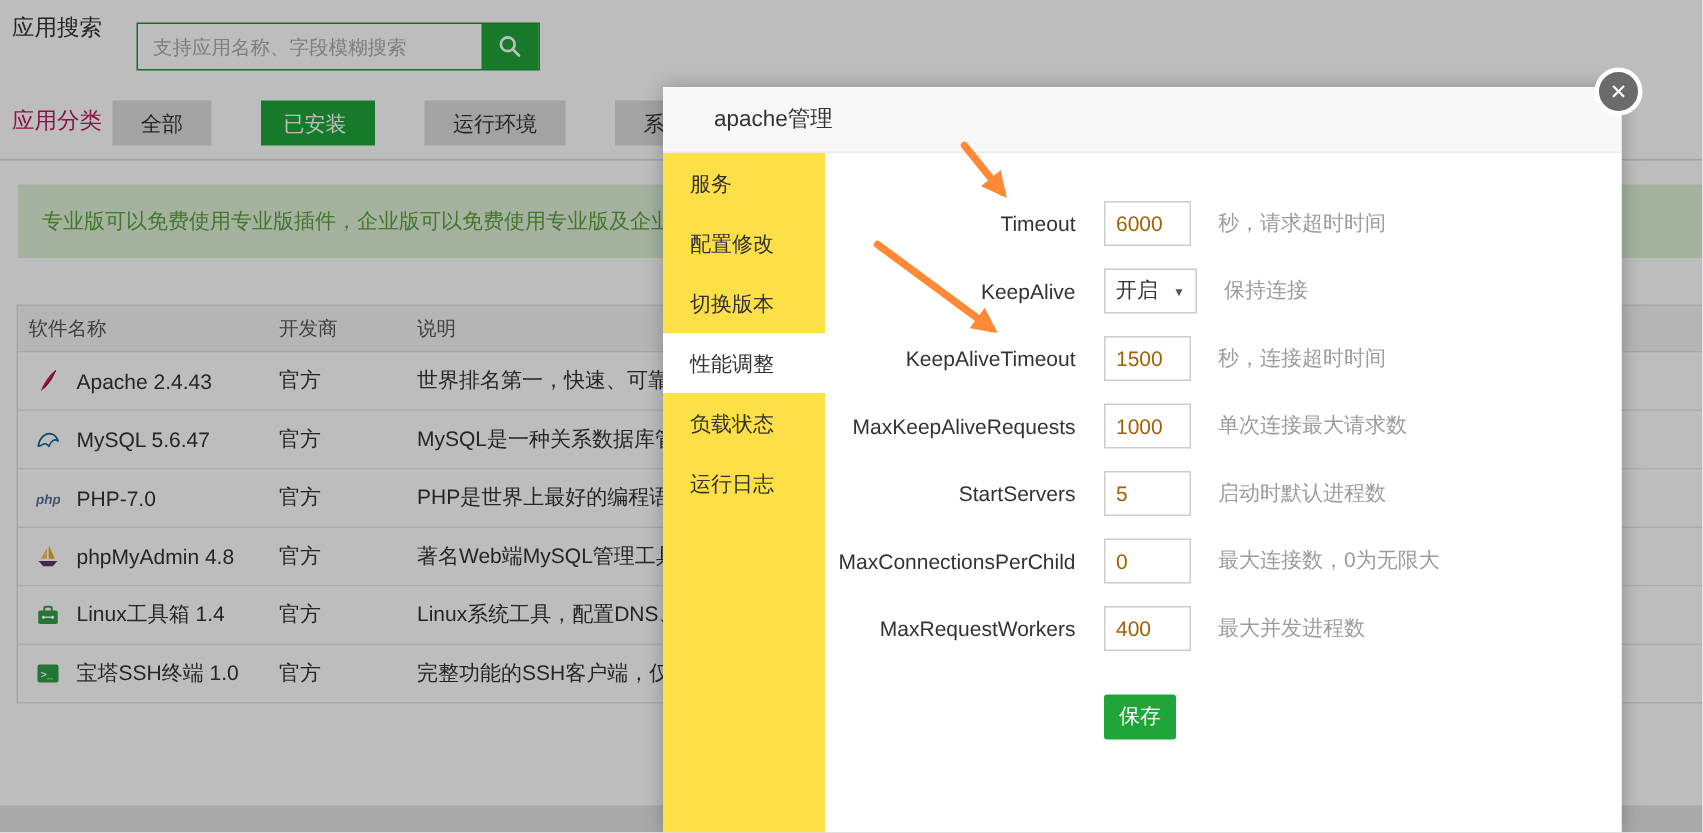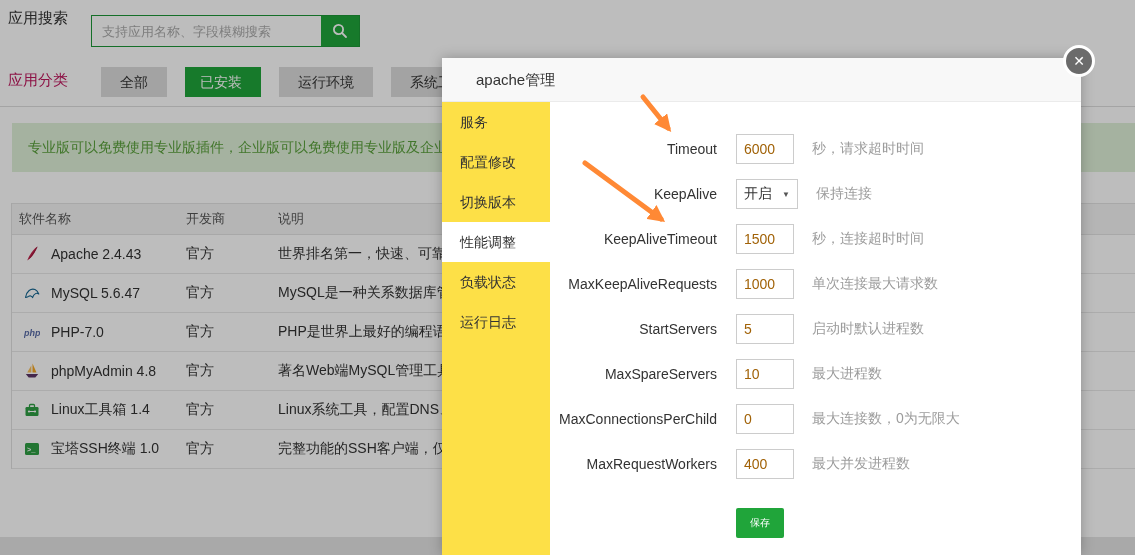--- a/index.html
+++ b/index.html
@@ -11,21 +11,21 @@
   .abs { position:absolute; }
   .app-search-label { left:8px; top:9px; font-size:15px; color:#333; }
   .search-group { left:91px; top:15px; width:269px; height:32px; display:flex;
                   border:1px solid #1d9636; background:#fff; }
   .search-input { flex:1; border:none; outline:none; padding:0 10px; font-size:13px; color:#333;
                   font-family:"Liberation Sans","DejaVu Sans",sans-serif; }
   .search-input::placeholder { color:#aaa; }
   .search-btn { width:38px; height:100%; background:#20a53a; border:none; cursor:pointer;
                 display:flex; align-items:center; justify-content:center; }
   .app-cat-label { left:8px; top:71px; font-size:15px; color:#be185d; }
-  .cat-tabs { left:101px; top:67px; display:flex; gap:18px; }
+  .cat-tabs { left:75px; top:67px; display:flex; gap:33px; }
   .cat-tab { height:30px; line-height:30px; padding:0 19px; background:#dcdcdc; color:#333;
              font-size:14px; border:none; cursor:pointer; white-space:nowrap;
              font-family:"Liberation Sans","DejaVu Sans",sans-serif; }
   .cat-tab.active { background:#20a53a; color:#fff;padding-left:15px; }
   .divider { left:0; right:0; top:106px; height:1px; background:#ddd; }
   .notice { left:12px; right:0; top:123px; height:49px; line-height:49px; padding-left:16px;
             background:#dff0d8; color:#5aa13c; font-size:14px; white-space:nowrap; }
   .table { left:11px; right:0; top:203px; border-left:1px solid #e0e0e0; }
   .thead { position:relative; height:32px; background:#f5f5f5;
            border-top:1px solid #e3e3e3; border-bottom:1px solid #e3e3e3; }
@@ -53,21 +53,21 @@
   .flabel { width:167px; text-align:right; font-size:14px; color:#333; white-space:nowrap; }
   .finput { margin-left:19px; width:58px; height:30px; border:1px solid #ccc; padding:0 7px;
             font-size:14px; color:#a16207; outline:none;
             font-family:"Liberation Sans","DejaVu Sans",sans-serif; }
   .fselect { margin-left:19px; width:62px; height:30px; border:1px solid #ccc; background:#fff;
              display:flex; align-items:center; justify-content:space-between; padding:0 7px;
              font-size:14px; color:#333; cursor:pointer; }
   .fselect .caret { font-size:8px; color:#555; }
   .fhint { margin-left:18px; font-size:14px; color:#9c9c9c; white-space:nowrap; }
   .save-btn { margin-left:186px; margin-top:14px; width:48px; height:30px; background:#20a53a;
-              color:#fff; border:none; border-radius:2px; font-size:10px; cursor:pointer;
+              color:#fff; border:none; border-radius:2px; font-size:14px; cursor:pointer;
               font-family:"Liberation Sans","DejaVu Sans",sans-serif; }
   .close-btn { position:absolute; left:1063px; top:45px; width:32px; height:32px; z-index:12;
                background:#6b6b6b; border:3px solid #fff; border-radius:50%; color:#fff;
                display:flex; align-items:center; justify-content:center; font-size:14px;
                font-weight:bold; cursor:pointer; }
   .arrows { position:absolute; inset:0; z-index:15; pointer-events:none; }
 </style>
 </head>
 <body>
 
@@ -208,25 +208,20 @@
           <input class="finput" value="1000" style="">
           <span class="fhint">单次连接最大请求数</span>
         </div>
 
         <div class="frow">
           <span class="flabel">StartServers</span>
           <input class="finput" value="5" style="">
           <span class="fhint">启动时默认进程数</span>
         </div>
 
-        <div class="frow">
-          <span class="flabel">MaxSpareServers</span>
-          <input class="finput" value="10" style="">
-          <span class="fhint">最大进程数</span>
-        </div>
 
         <div class="frow">
           <span class="flabel">MaxConnectionsPerChild</span>
           <input class="finput" value="0" style="">
           <span class="fhint">最大连接数，0为无限大</span>
         </div>
 
         <div class="frow">
           <span class="flabel">MaxRequestWorkers</span>
           <input class="finput" value="400" style="">

